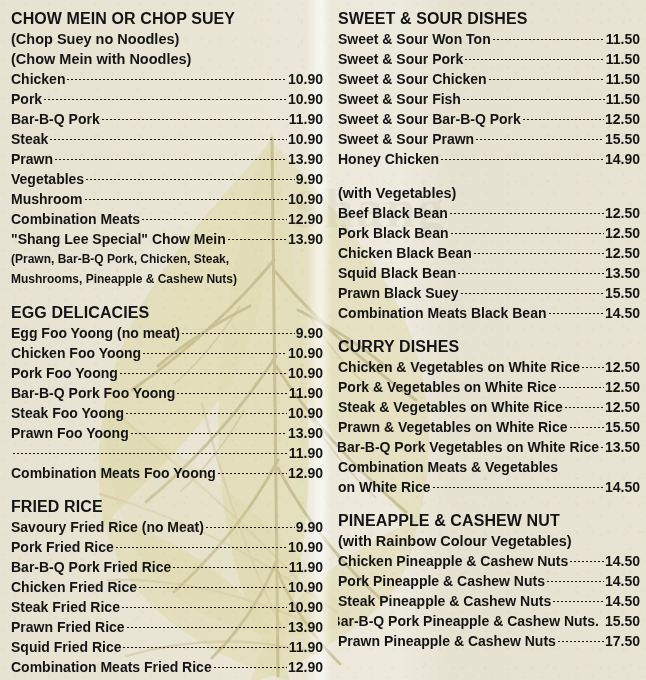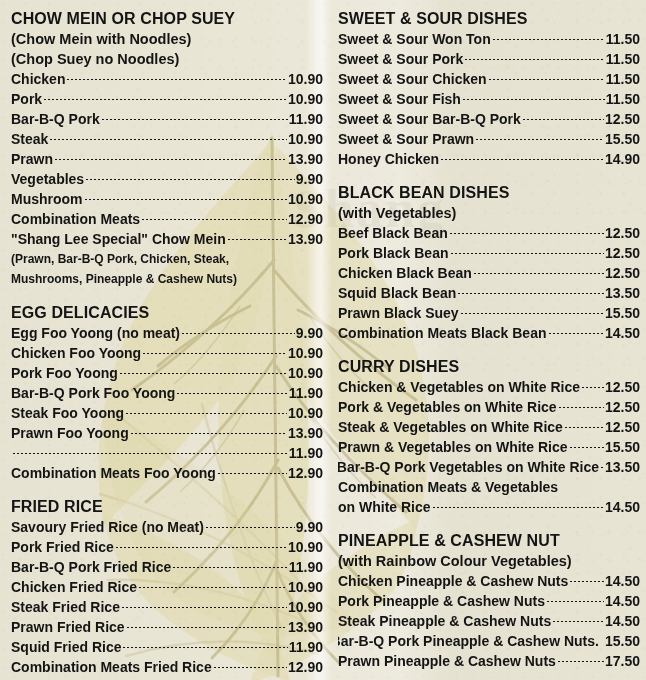--- a/index.html
+++ b/index.html
@@ -123,22 +123,22 @@
   </div>
 
   <div class="wm-text">Shang</div>
   <div class="grain"></div>
   <div class="fold"></div>
 
   <div class="cols">
     <div class="col col-left" id="col-left">
         <div class="section">
           <div class="sec-title">CHOW MEIN OR CHOP SUEY</div>
+          <div class="sec-sub">(Chop Suey no Noodles)</div>
           <div class="sec-sub">(Chow Mein with Noodles)</div>
-          <div class="sec-sub">(Chop Suey no Noodles)</div>
           <div class="row">
             <span class="nm">Chicken</span>
             <span class="dots"></span>
             <span class="pr">10.90</span>
           </div>
           <div class="row">
             <span class="nm">Pork</span>
             <span class="dots"></span>
             <span class="pr">10.90</span>
           </div>
@@ -306,21 +306,20 @@
             <span class="pr">15.50</span>
           </div>
           <div class="row">
             <span class="nm">Honey Chicken</span>
             <span class="dots"></span>
             <span class="pr">14.90</span>
           </div>
         </div>
         <div class="gap"></div>
         <div class="section">
-          <div class="sec-title">BLACK BEAN DISHES</div>
           <div class="sec-sub">(with Vegetables)</div>
           <div class="row">
             <span class="nm">Beef  Black  Bean</span>
             <span class="dots"></span>
             <span class="pr">12.50</span>
           </div>
           <div class="row">
             <span class="nm">Pork  Black  Bean</span>
             <span class="dots"></span>
             <span class="pr">12.50</span>

